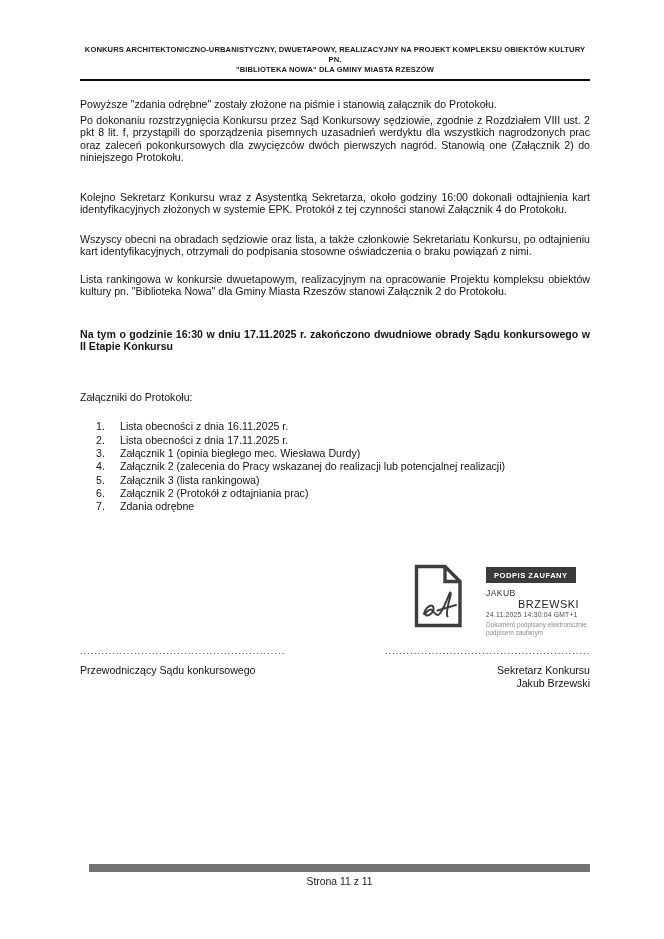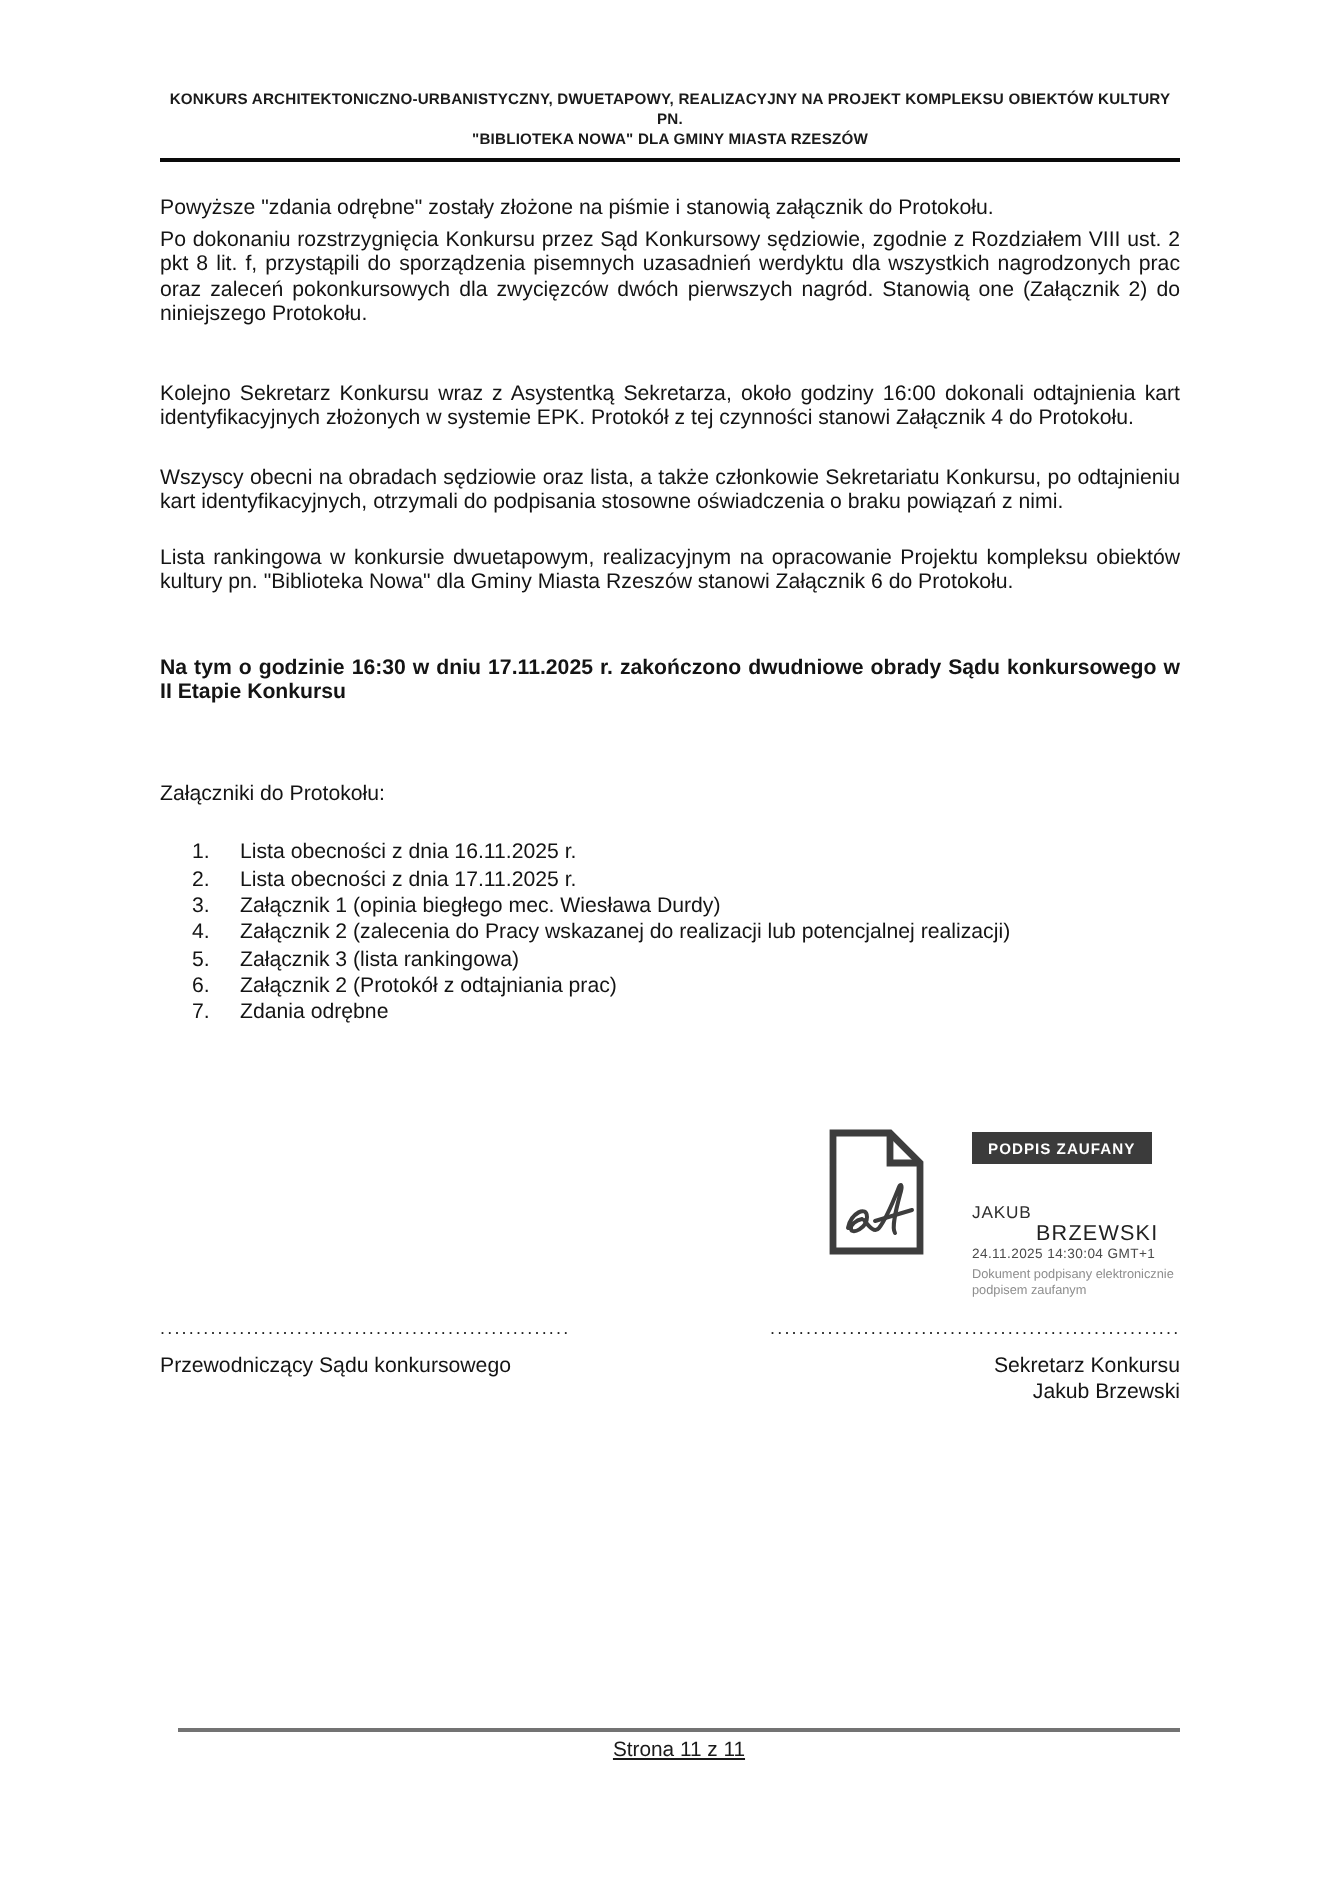--- a/index.html
+++ b/index.html
@@ -71,21 +71,21 @@
     display:inline-block;
     background:#3b3b3b;
     color:#ffffff;
     font-size:7.6px;
     font-weight:bold;
     letter-spacing:0.5px;
     padding:4px 8px 3px 8px;
     white-space:nowrap;
   }
   .stamp-first {
-    margin-top:19px;
+    margin-top:5px;
     font-size:8.6px;
     letter-spacing:0.4px;
     color:#2e2e2e;
   }
   .stamp-last {
     font-size:10.8px;
     font-weight:normal;
     letter-spacing:0.6px;
     color:#222222;
     margin-left:32px;
@@ -128,43 +128,42 @@
   .sig-name {
     font-size:10.6px;
     line-height:13px;
   }
 
   
   .footer {
     position:absolute;
     left:89px; right:74px;
     top:864px;
-    border-top:2px solid #737373;
+    border-top:8px solid #737373;
     text-align:center;
     font-size:10.4px;
     padding-top:4px;
     color:#1a1a1a;
-    text-decoration:underline;
   }
 </style>
 </head>
 <body>
 
 <div class="content">
 
   <div class="doc-header">
     <div>KONKURS ARCHITEKTONICZNO-URBANISTYCZNY, DWUETAPOWY, REALIZACYJNY NA PROJEKT KOMPLEKSU OBIEKTÓW KULTURY PN.</div>
     <div>"BIBLIOTEKA NOWA" DLA GMINY MIASTA RZESZÓW</div>
   </div>
 
   <p class="para gap-17">Powyższe "zdania odrębne" zostały złożone na piśmie i stanowią załącznik do Protokołu.</p>
   <p class="para gap-13">Po dokonaniu rozstrzygnięcia Konkursu przez Sąd Konkursowy sędziowie, zgodnie z Rozdziałem VIII ust. 2 pkt 8 lit. f, przystąpili do sporządzenia pisemnych uzasadnień werdyktu dla wszystkich nagrodzonych prac oraz zaleceń pokonkursowych dla zwycięzców dwóch pierwszych nagród. Stanowią one (Załącznik 2) do niniejszego Protokołu.</p>
   <p class="para gap-27">Kolejno Sekretarz Konkursu wraz z Asystentką Sekretarza, około godziny 16:00 dokonali odtajnienia kart identyfikacyjnych złożonych w systemie EPK. Protokół z tej czynności stanowi Załącznik 4 do Protokołu.</p>
   <p class="para gap-17">Wszyscy obecni na obradach sędziowie oraz lista, a także członkowie Sekretariatu Konkursu, po odtajnieniu kart identyfikacyjnych, otrzymali do podpisania stosowne oświadczenia o braku powiązań z nimi.</p>
-  <p class="para gap-15">Lista rankingowa w konkursie dwuetapowym, realizacyjnym na opracowanie Projektu kompleksu obiektów kultury pn. "Biblioteka Nowa" dla Gminy Miasta Rzeszów stanowi Załącznik 6 do Protokołu.</p>
+  <p class="para gap-15">Lista rankingowa w konkursie dwuetapowym, realizacyjnym na opracowanie Projektu kompleksu obiektów kultury pn. "Biblioteka Nowa" dla Gminy Miasta Rzeszów stanowi Załącznik 2 do Protokołu.</p>
   <p class="para bold gap-30">Na tym o godzinie 16:30 w dniu 17.11.2025 r. zakończono dwudniowe obrady Sądu konkursowego w II Etapie Konkursu</p>
 
   <div class="attachments-heading">Załączniki do Protokołu:</div>
   <div class="att-list">
     <div class="att-row">
       <span class="att-num">1.</span>
       <span class="att-text">Lista obecności z dnia 16.11.2025 r.</span>
     </div>
     <div class="att-row">
       <span class="att-num">2.</span>

